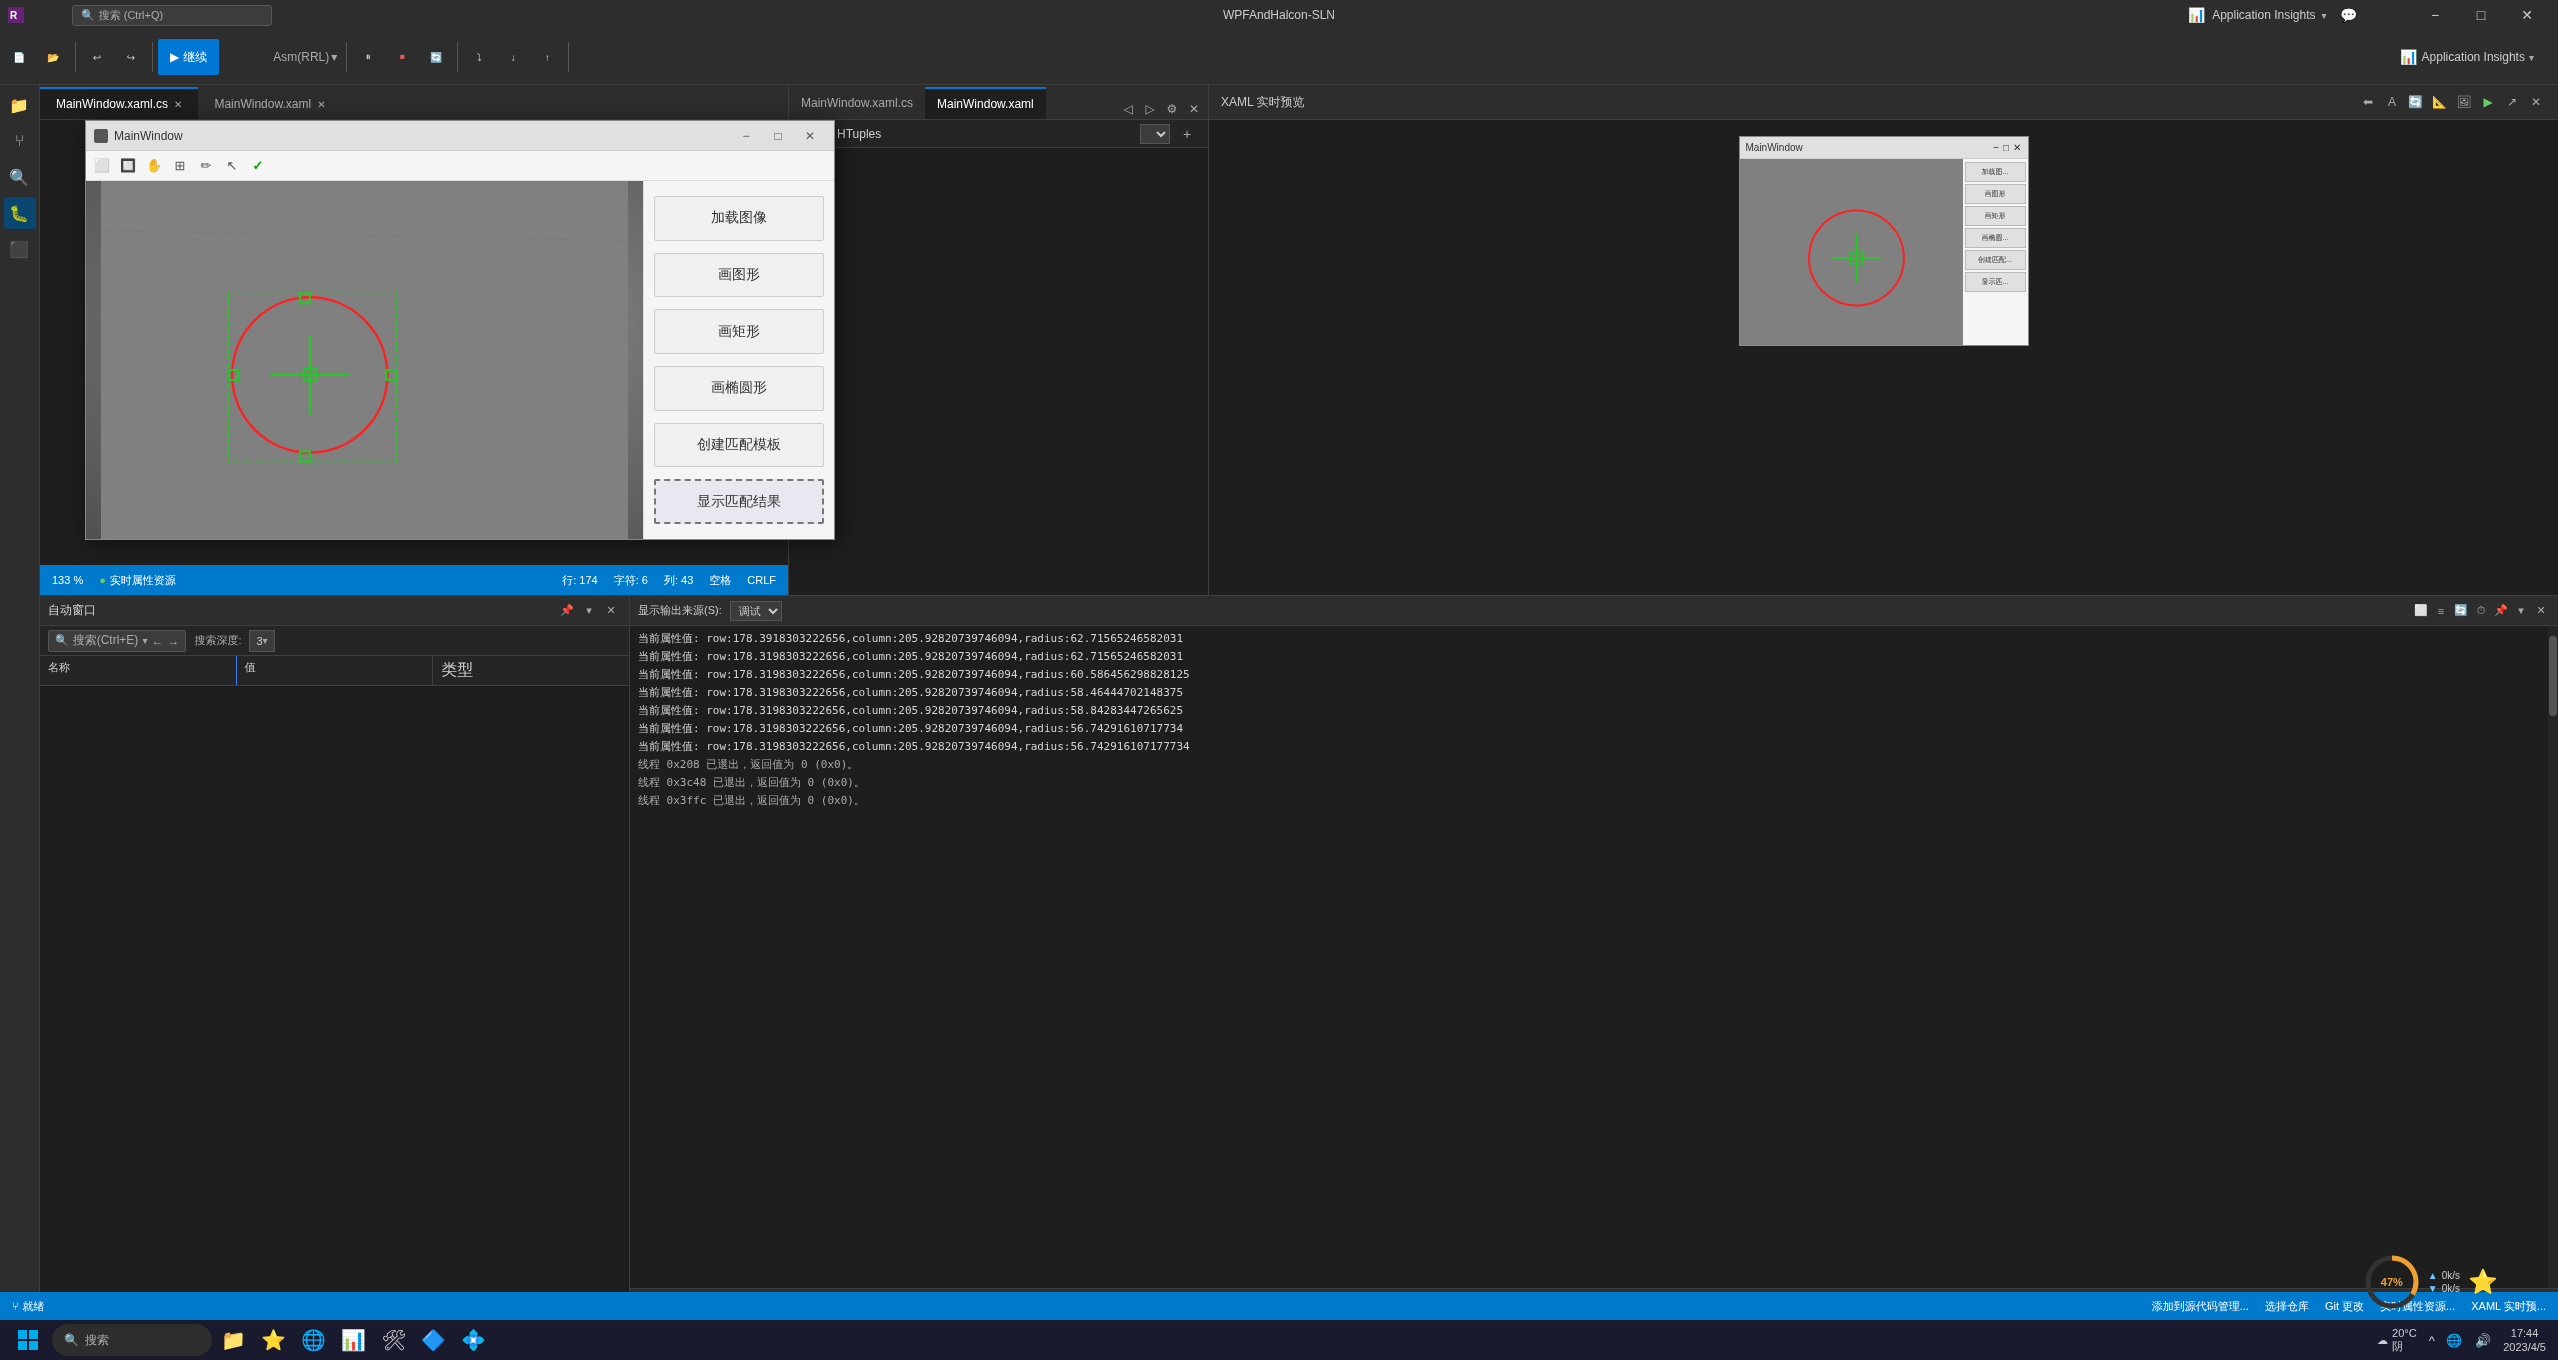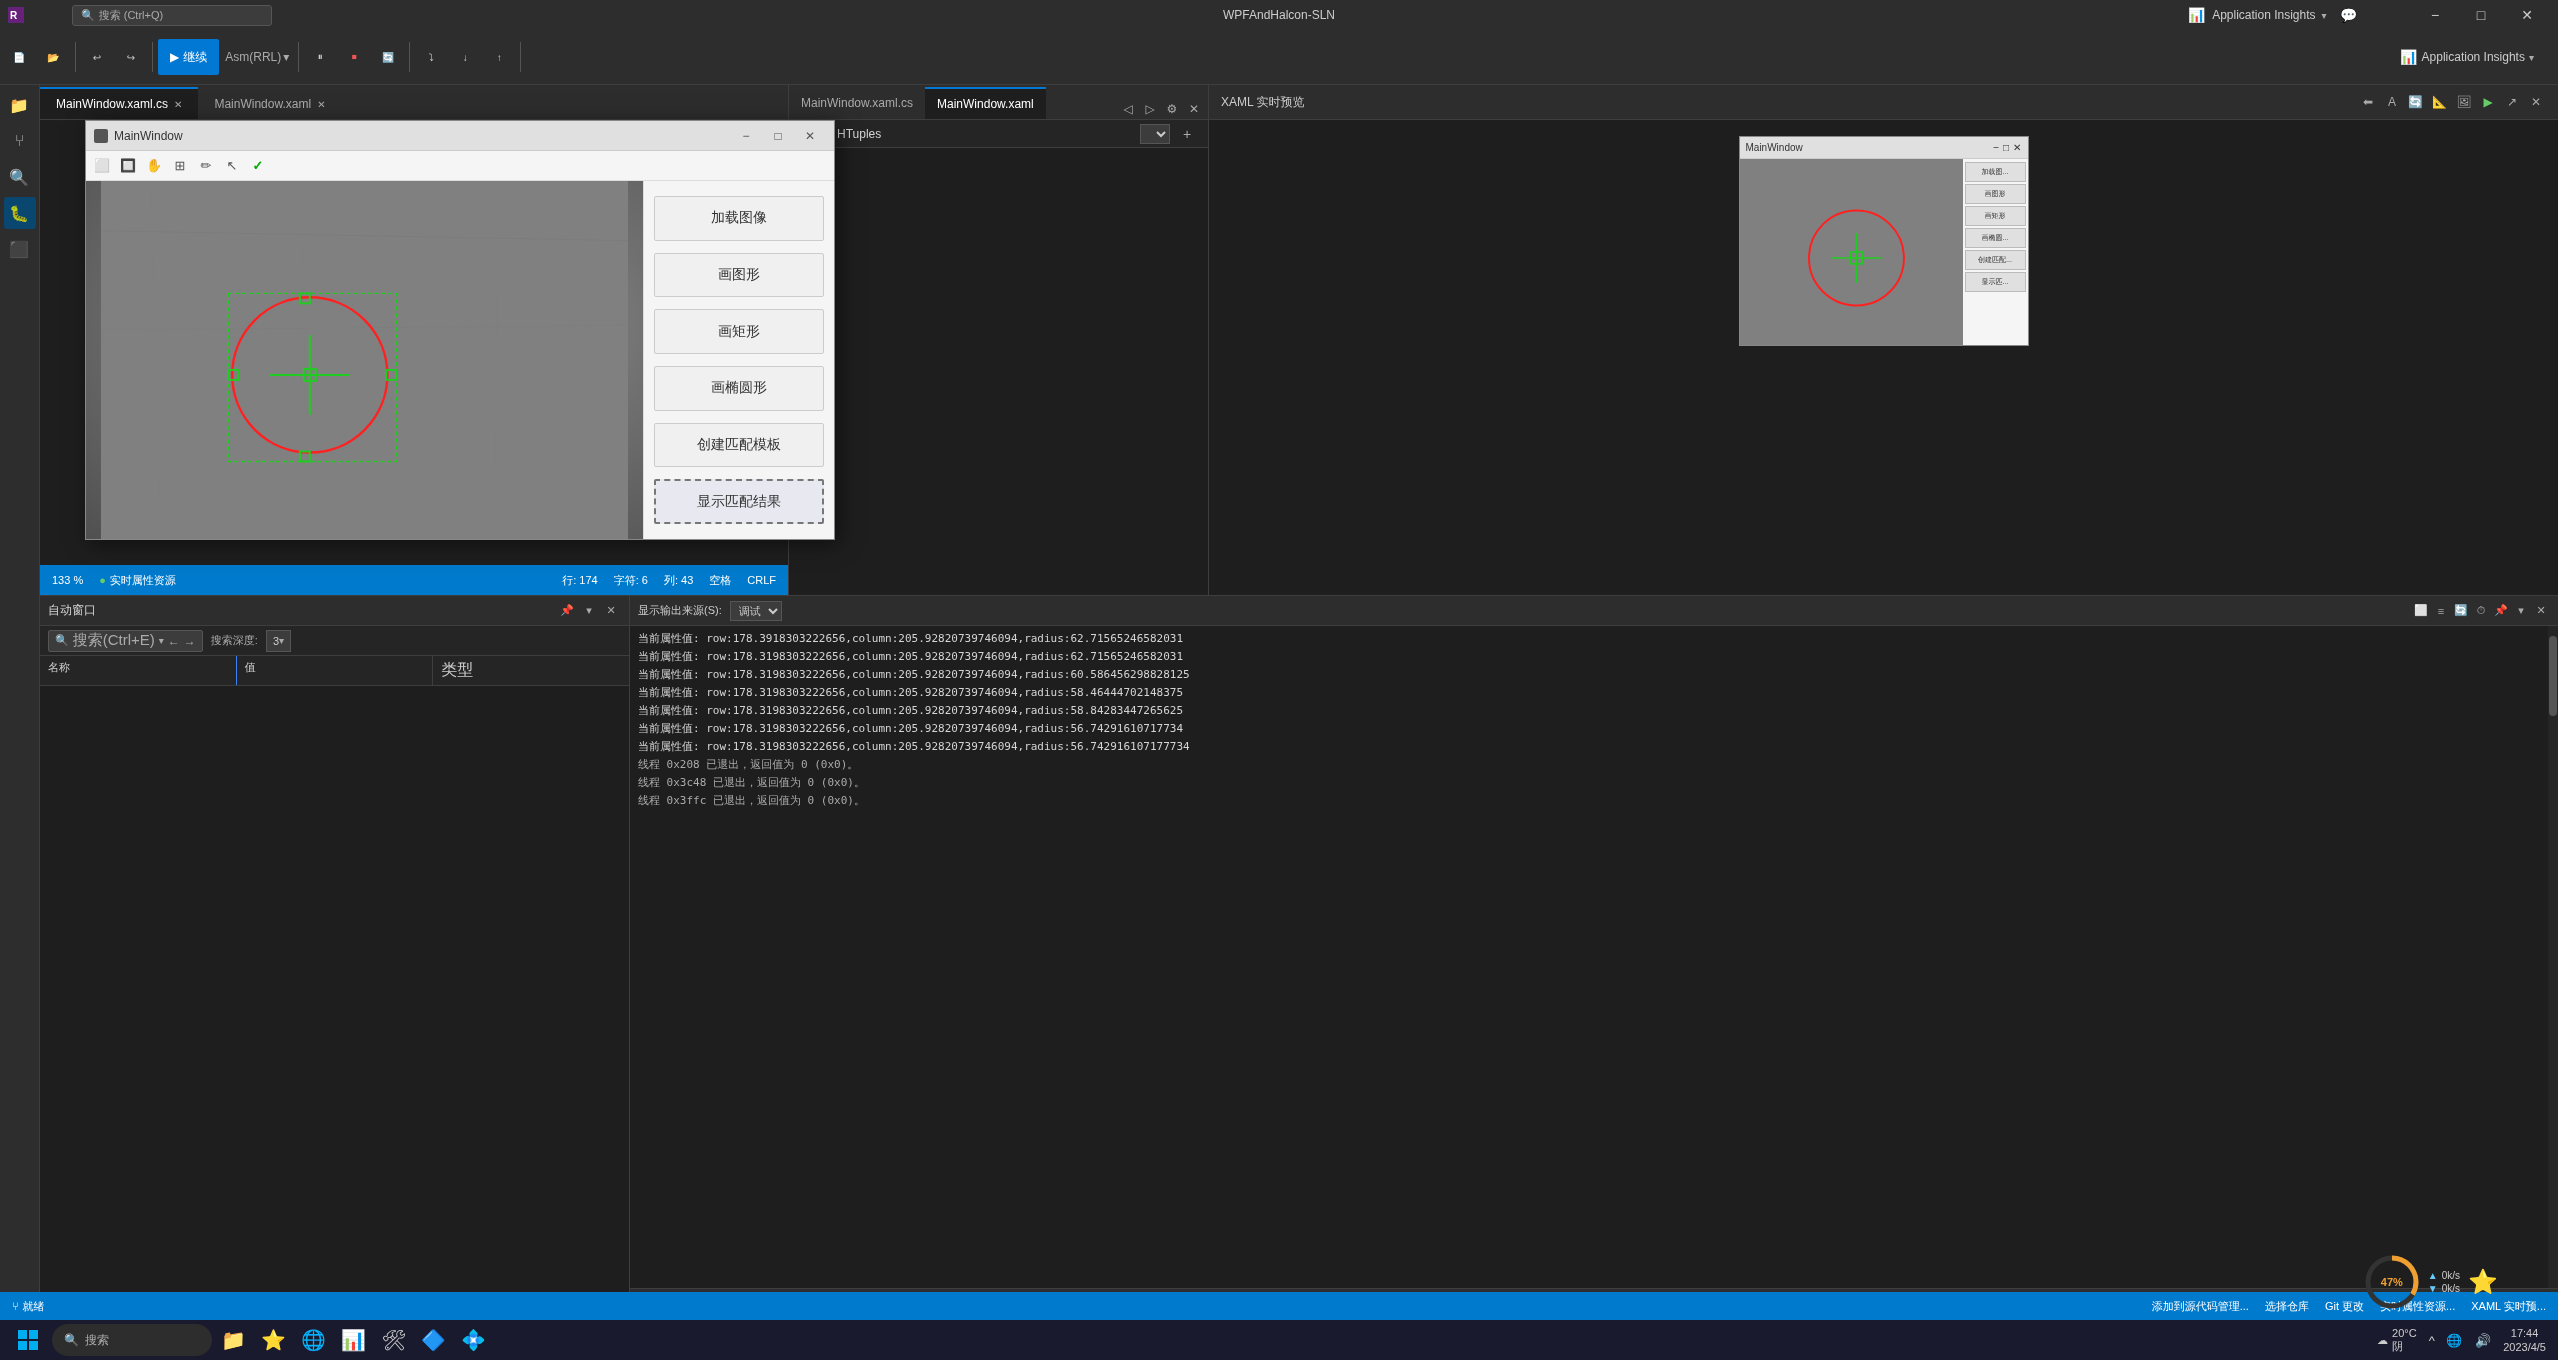--- a/index.html
+++ b/index.html
@@ -395,21 +395,21 @@
   </div>
   <div class="toolbar-btn">
     <span>↪</span>
   </div>
   <div class="toolbar-sep"></div>
 
   <div class="toolbar-btn" style="background:#0078d4;color:#fff;padding:4px 12px;border-radius:2px;font-size:12px;flex-direction:row;gap:4px;">
     <span>▶</span>
     <span>继续</span>
   </div>
-  <div class="toolbar-btn" style="color:#aaa;font-size:12px;flex-direction:row;">
+  <div class="toolbar-btn" style="color:#aaa;font-size:12px;flex-direction:row;margin-left:48px;">
     <span>Asm(RRL)</span>
     <span>▾</span>
   </div>
   <div class="toolbar-sep"></div>
   <div class="toolbar-btn">
     <span>⏸</span>
   </div>
   <div class="toolbar-btn">
     <span style="color:#e55;">⏹</span>
   </div>
@@ -637,21 +637,21 @@
         <div class="panel-header-controls">
           <div class="panel-header-btn">📌</div>
           <div class="panel-header-btn">▾</div>
           <div class="panel-header-btn">✕</div>
         </div>
       </div>
 
       <div style="height:30px;background:#252526;display:flex;align-items:center;padding:2px 8px;gap:8px;border-bottom:1px solid #3e3e3e;">
         <div style="display:flex;align-items:center;background:#3c3c3c;border:1px solid #555;border-radius:2px;height:22px;padding:0 6px;gap:4px;">
           <span style="font-size:11px;color:#aaa;">🔍</span>
-          <span style="font-size:15px;color:#aaa;">搜索(Ctrl+E)</span>
+          <span style="font-size:12px;color:#aaa;">搜索(Ctrl+E)</span>
           <span style="font-size:10px;color:#aaa;">▾</span>
           <span style="font-size:12px;color:#aaa;">←</span>
           <span style="font-size:12px;color:#aaa;">→</span>
         </div>
         <span style="font-size:11px;color:#aaa;">搜索深度:</span>
         <div style="display:flex;align-items:center;background:#3c3c3c;border:1px solid #555;height:22px;padding:0 6px;">
           <span style="font-size:11px;color:#ccc;">3</span>
           <span style="font-size:10px;color:#aaa;">▾</span>
         </div>
       </div>

